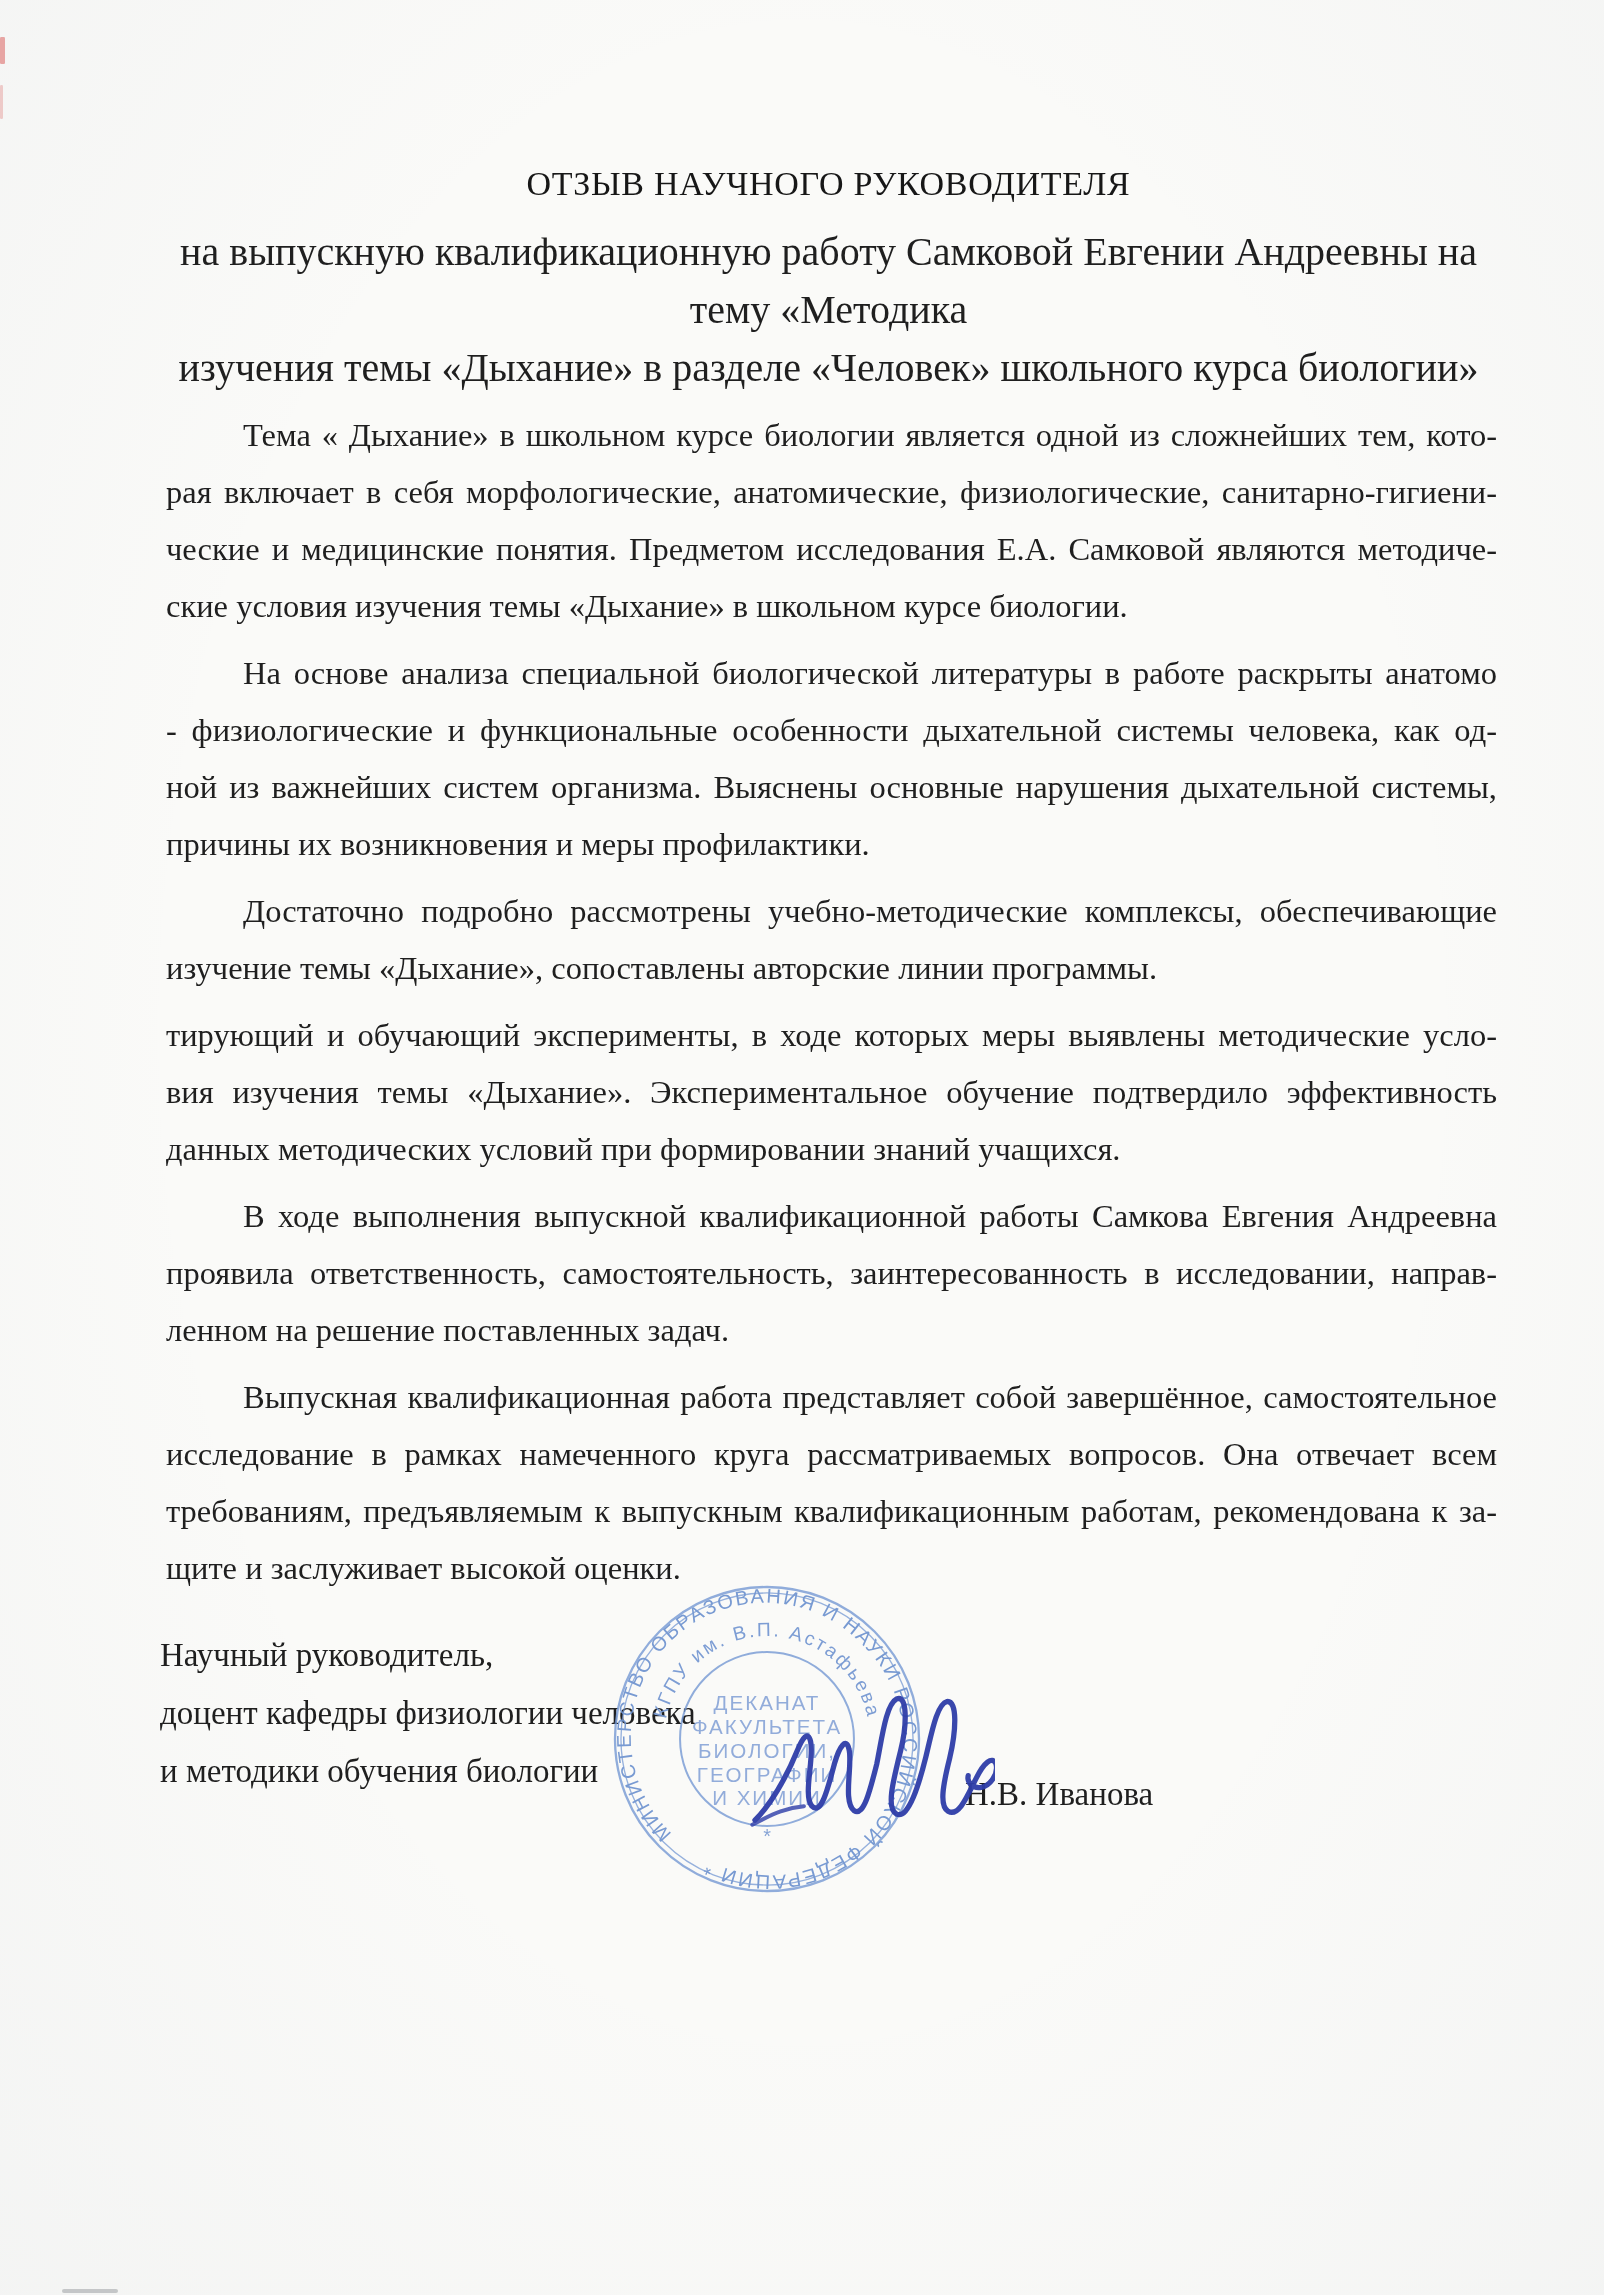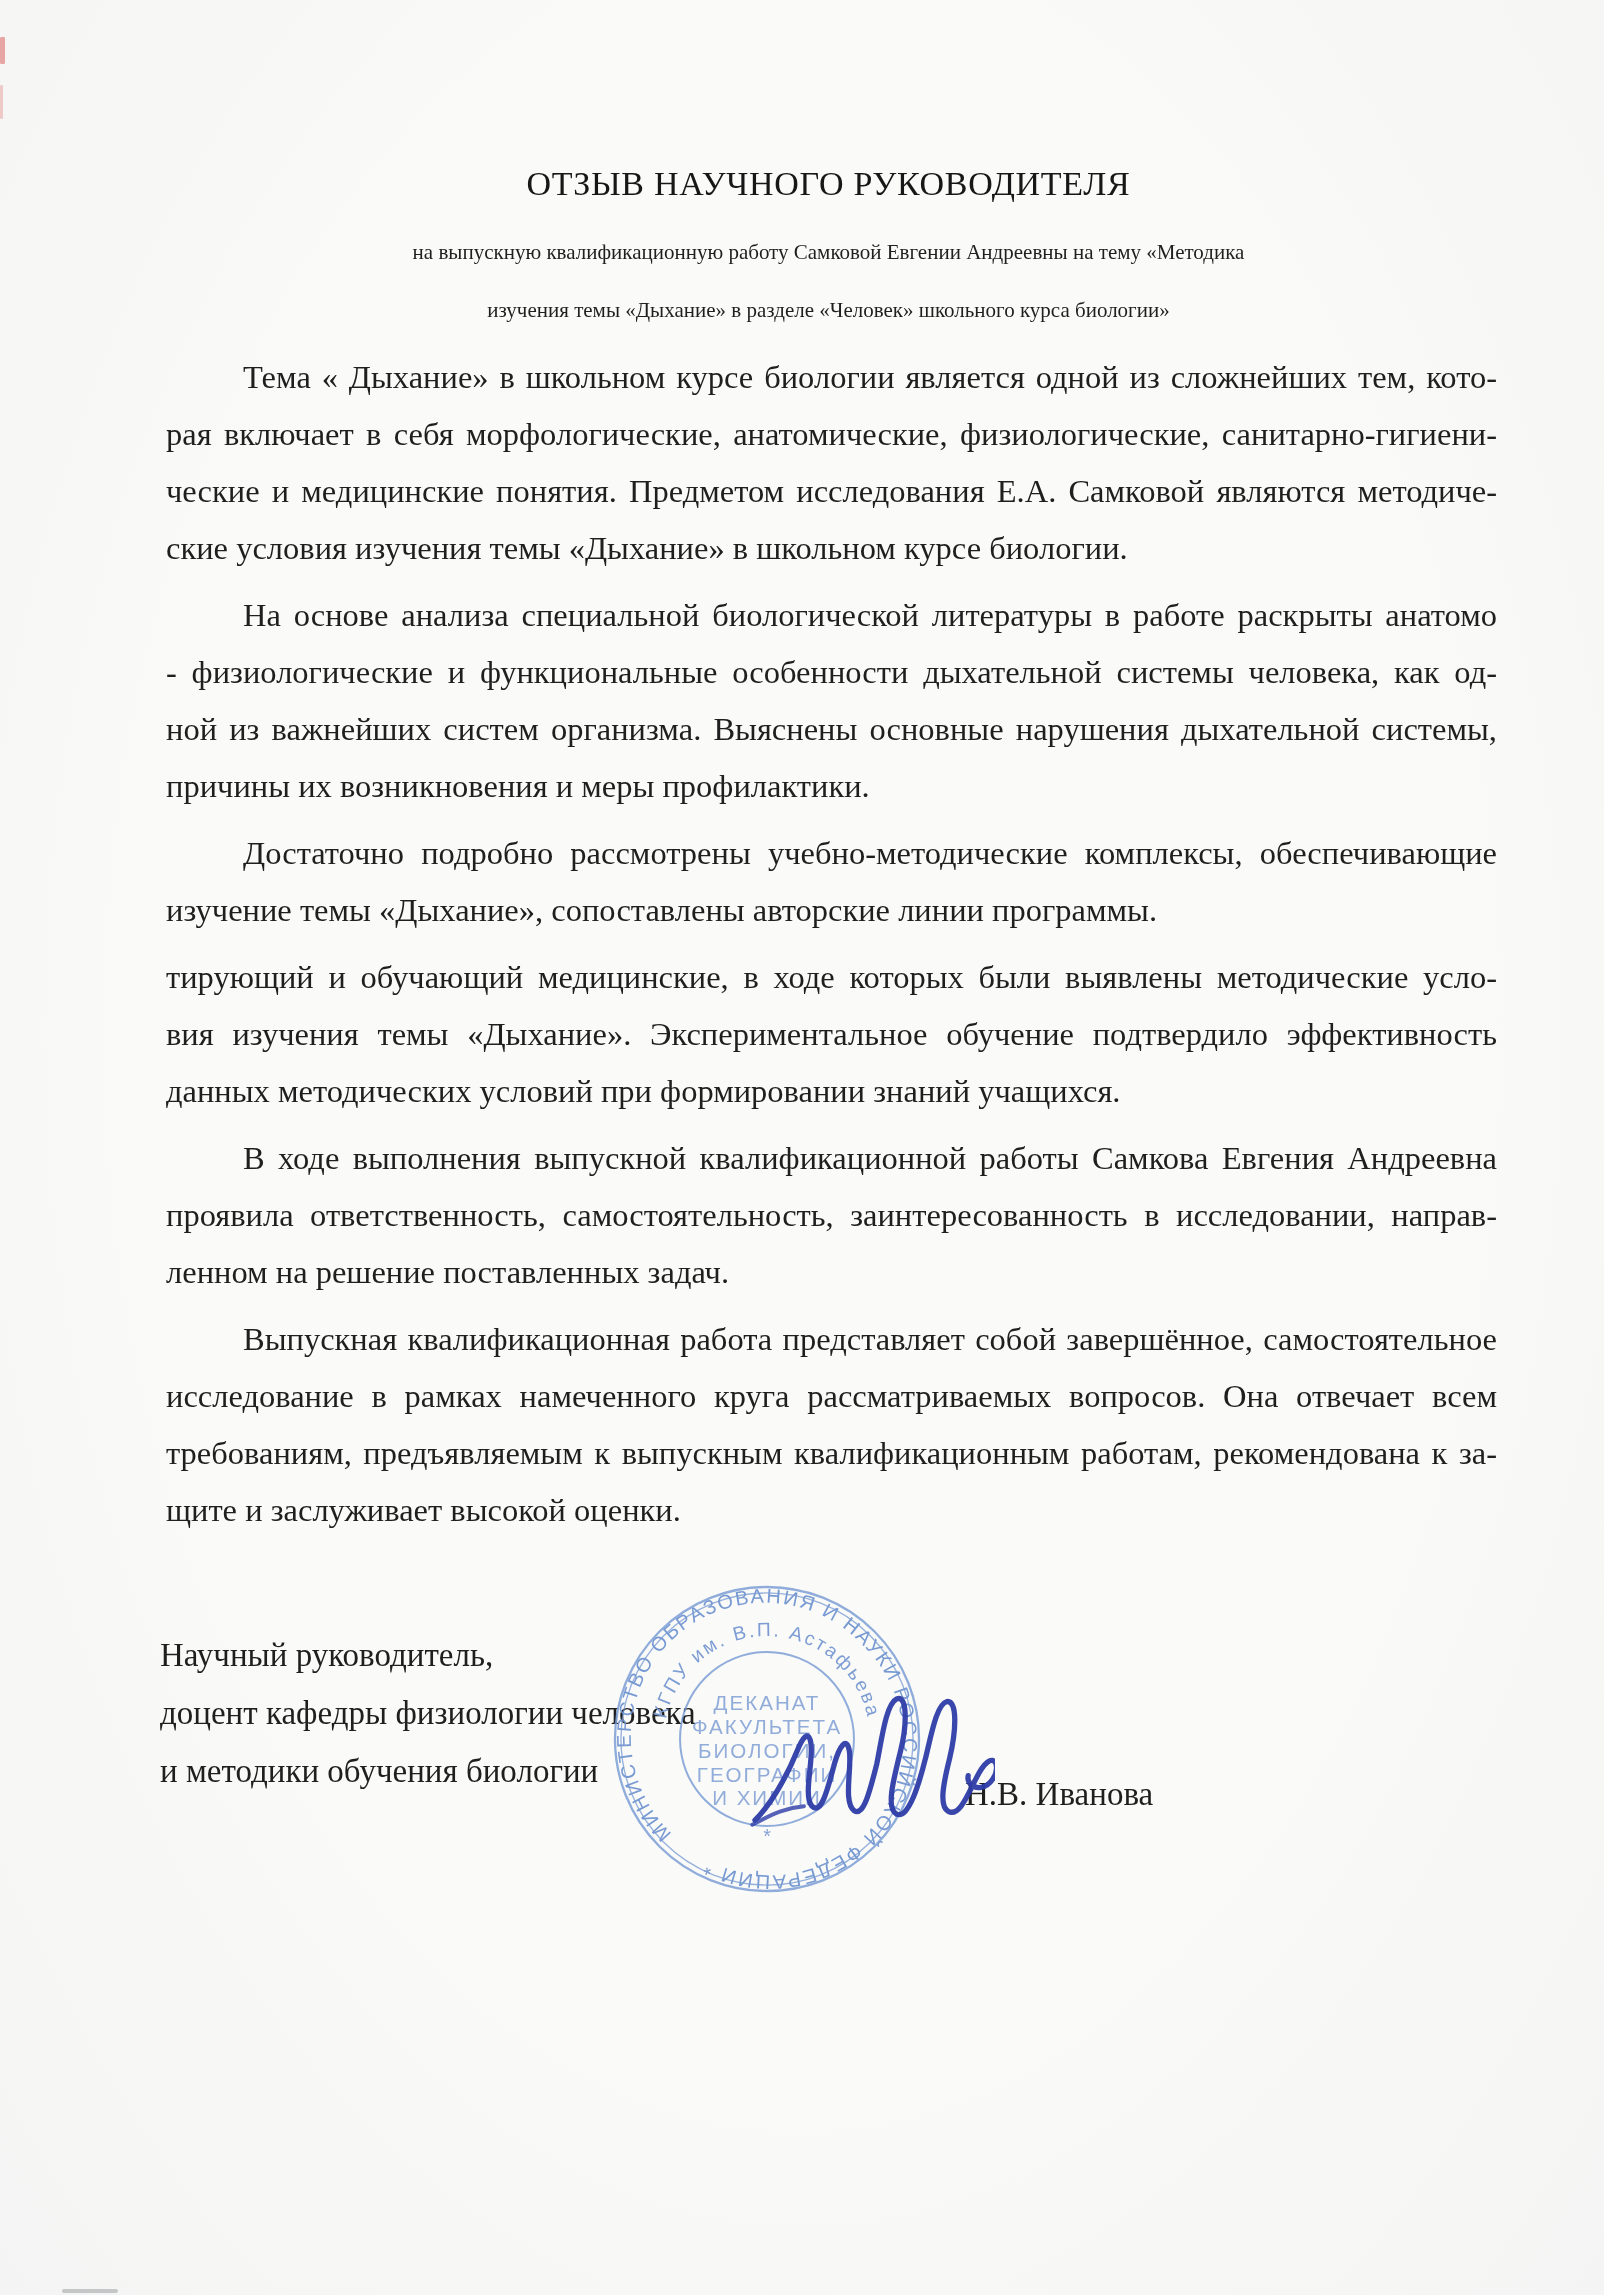--- a/index.html
+++ b/index.html
@@ -17,21 +17,21 @@
   
   .doc{
     position:absolute;left:160px;top:0;width:1337px;
     color:#1f1f1f;font-size:32px;
   }
   .title{
     margin-top:164px;text-align:center;
     font-size:34px;line-height:40px;letter-spacing:0.7px;color:#171717;
   }
   .subtitle{margin-top:18.6px;}
-  .subtitle .sline{text-align:center;line-height:58px;font-size:21px;}
+  .subtitle .sline{text-align:center;line-height:58px;font-size:40px;}
   .body-text{margin-top:5.3px;margin-left:6px;}
   .para{margin-top:10px;}
   .line{
     line-height:57px;font-size:32.5px;white-space:normal;
     text-align:justify;text-align-last:justify;
   }
   .line.first{text-indent:77px;}
   .line.lastline{text-align-last:left;font-family:Liberation Serif, serif;}
   
   .sig-block{
@@ -78,21 +78,21 @@
           <div class="line first">На основе анализа специальной биологической литературы в работе раскрыты анатомо</div>
           <div class="line">- физиологические и функциональные особенности дыхательной системы человека, как од-</div>
           <div class="line">ной из важнейших систем организма. Выяснены основные нарушения дыхательной системы,</div>
           <div class="line lastline">причины их возникновения и меры профилактики.</div>
         </div>
         <div class="para">
           <div class="line first">Достаточно подробно рассмотрены учебно-методические комплексы, обеспечивающие</div>
           <div class="line lastline">изучение темы «Дыхание», сопоставлены авторские линии программы.</div>
         </div>
         <div class="para">
-          <div class="line">тирующий и обучающий медицинские, в ходе которых были выявлены методические усло-</div>
+          <div class="line">тирующий и обучающий эксперименты, в ходе которых меры выявлены методические усло-</div>
           <div class="line">вия изучения темы «Дыхание». Экспериментальное обучение подтвердило эффективность</div>
           <div class="line lastline">данных методических условий при формировании знаний учащихся.</div>
         </div>
         <div class="para">
           <div class="line first">В ходе выполнения выпускной квалификационной работы Самкова Евгения Андреевна</div>
           <div class="line">проявила ответственность, самостоятельность, заинтересованность в исследовании, направ-</div>
           <div class="line lastline">ленном на решение поставленных задач.</div>
         </div>
         <div class="para">
           <div class="line first">Выпускная квалификационная работа представляет собой завершённое, самостоятельное</div>

